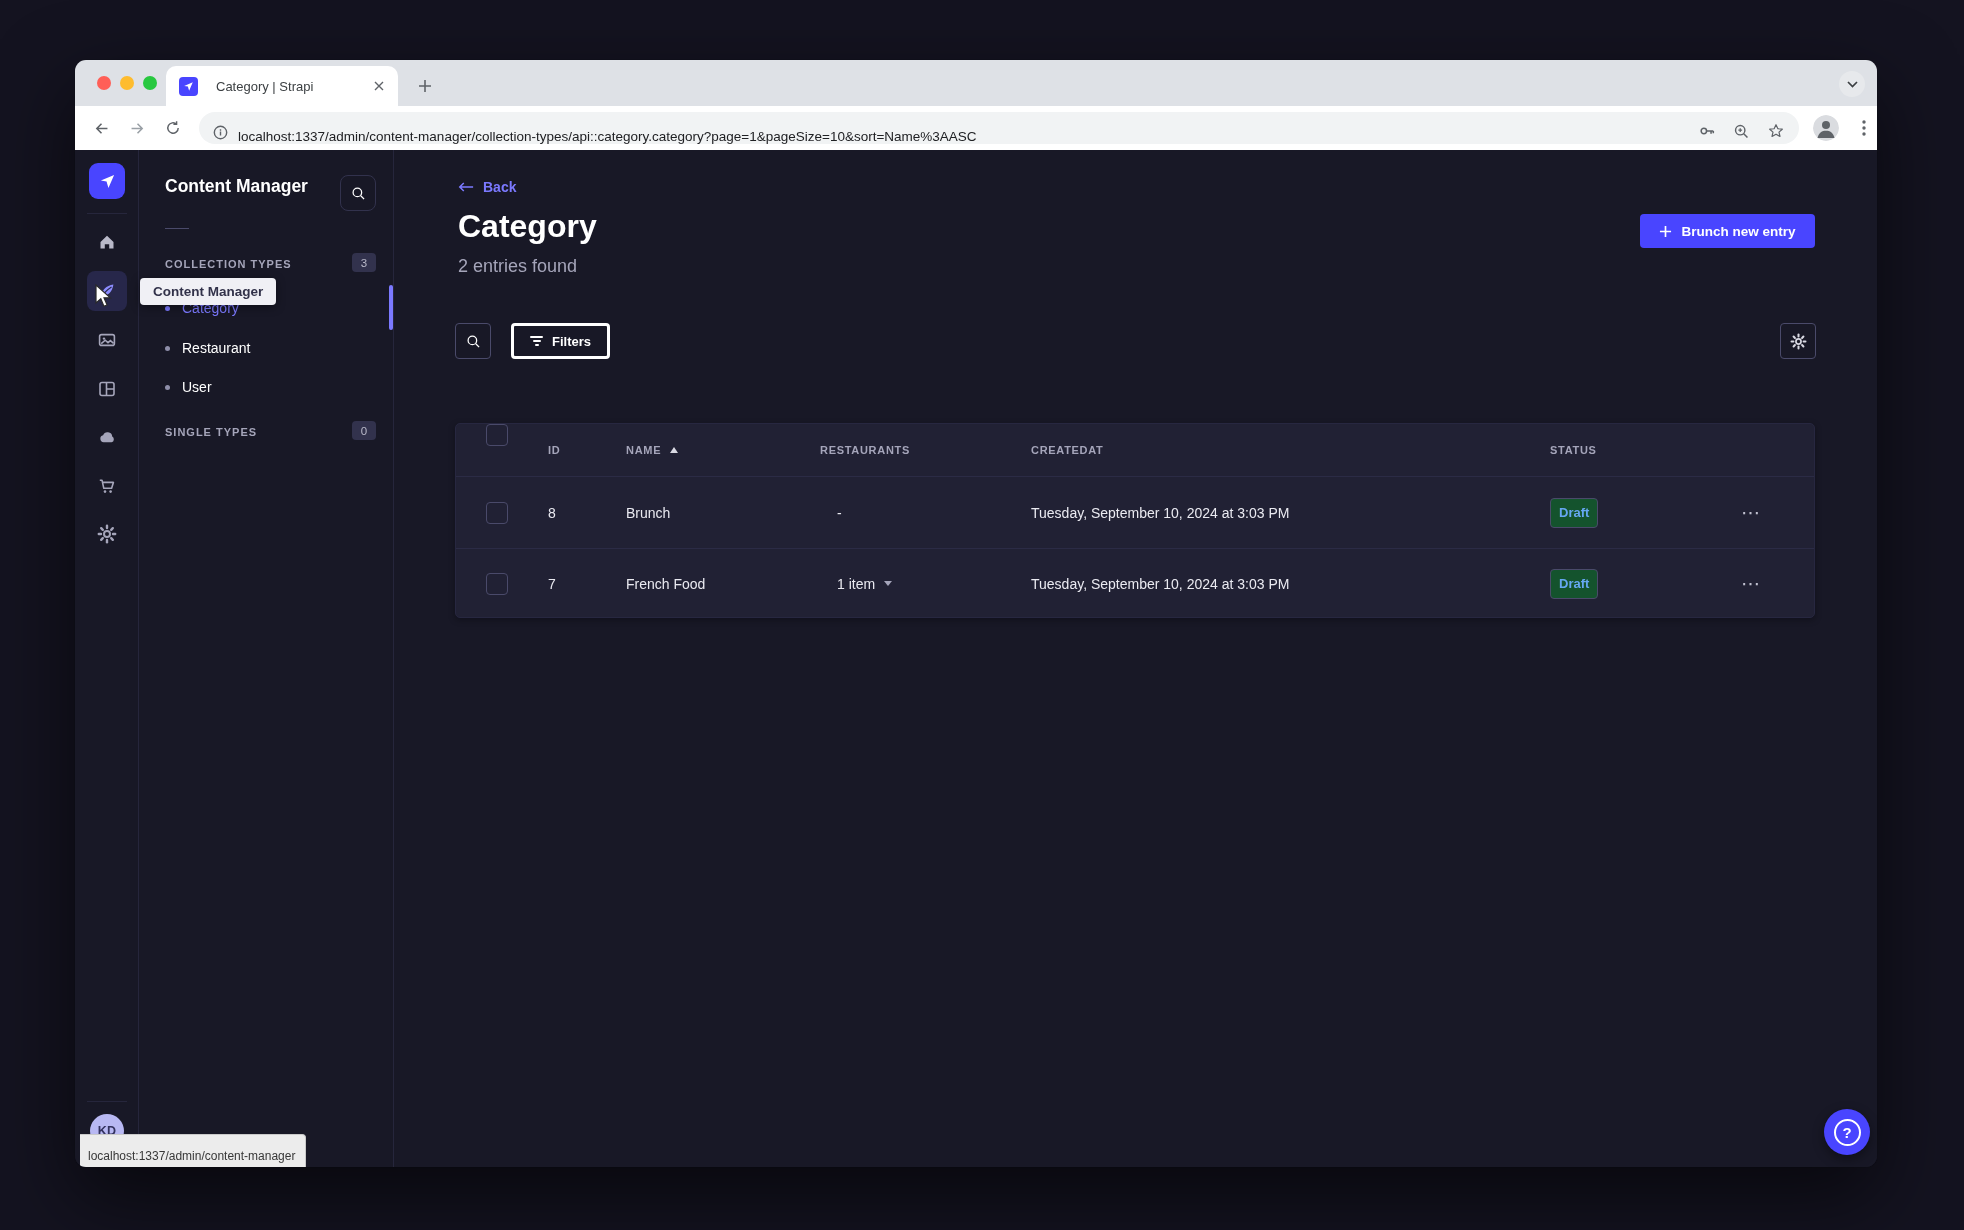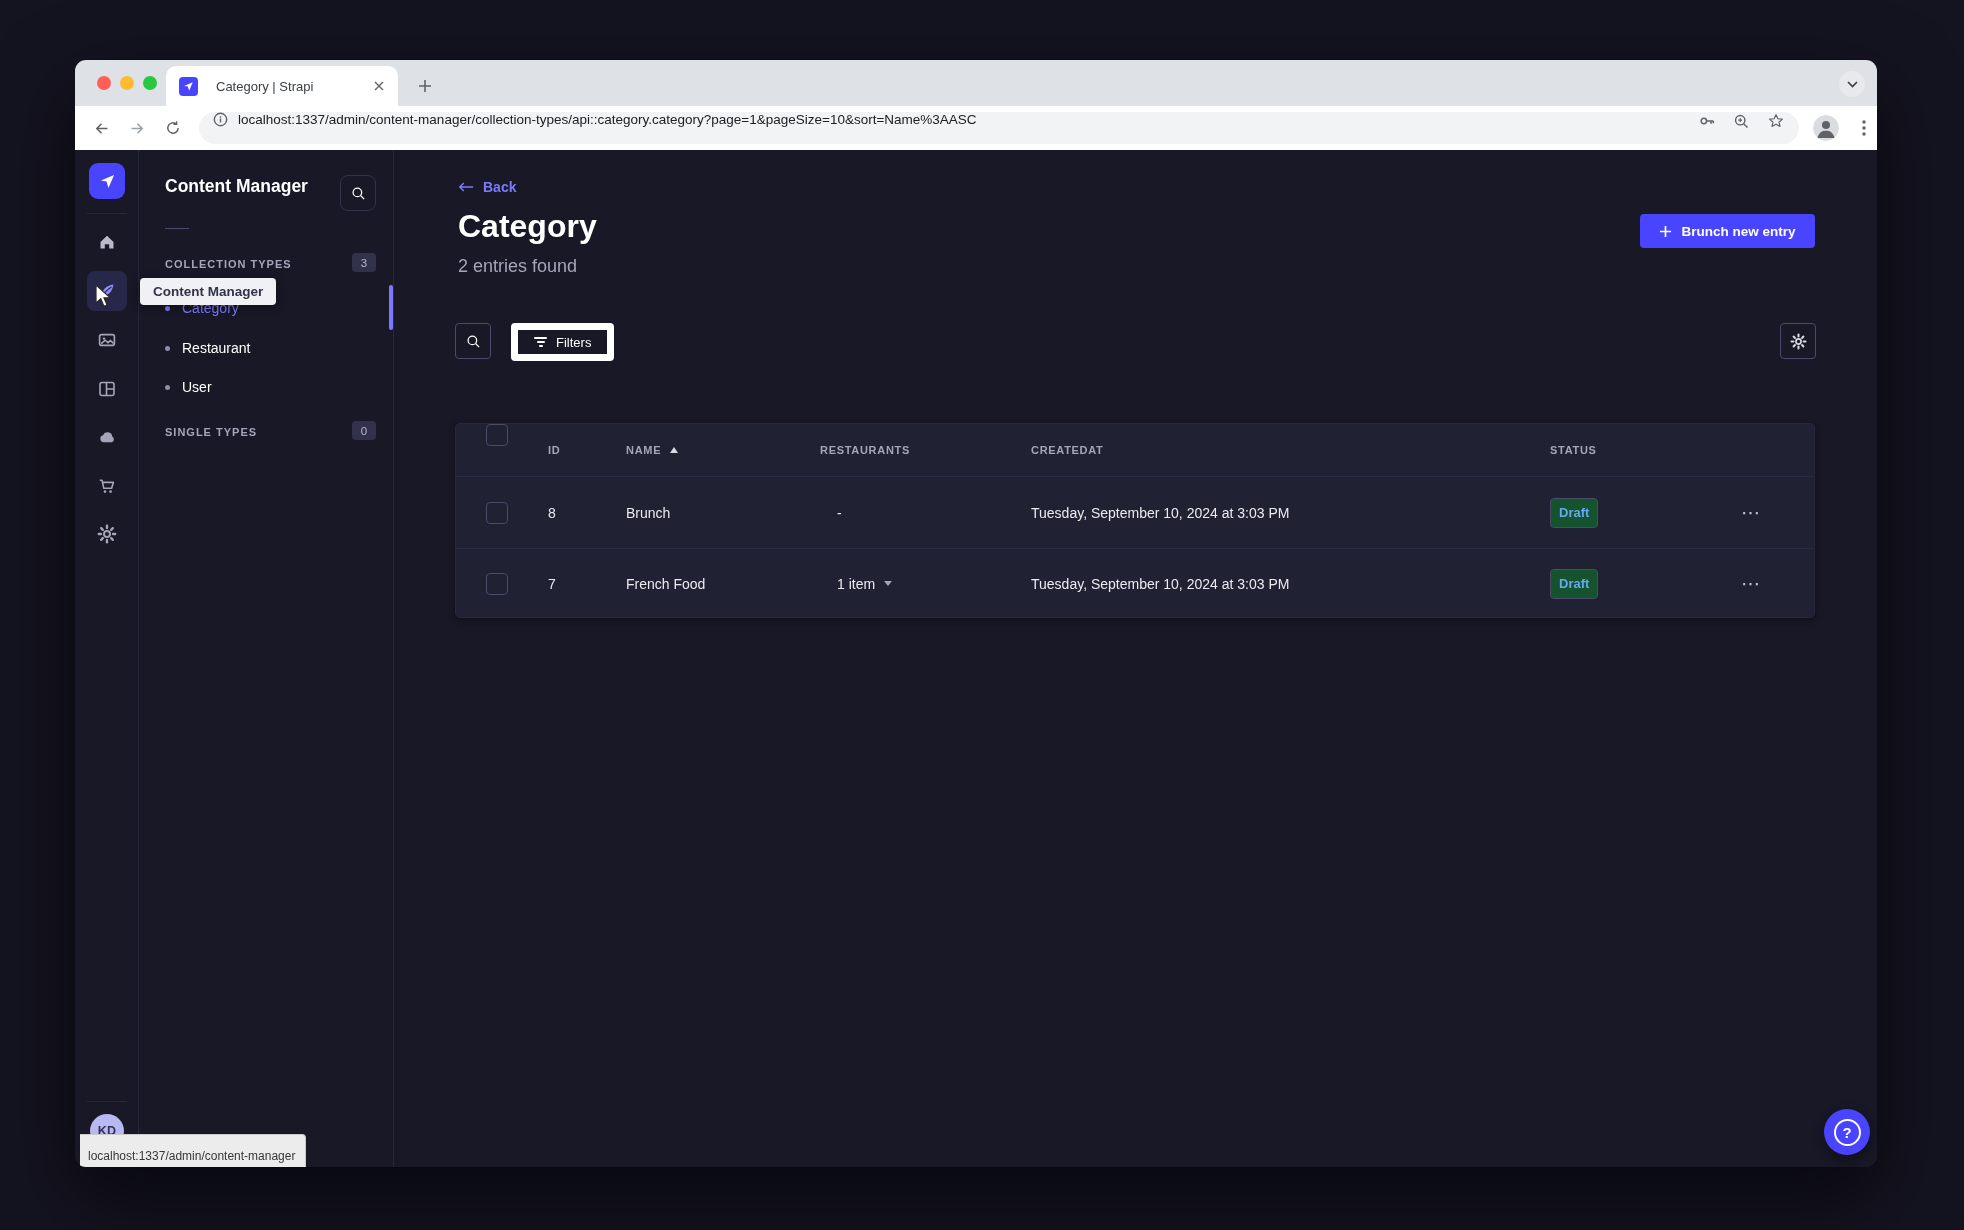--- a/index.html
+++ b/index.html
@@ -36,21 +36,21 @@
     background:#e7e9ec; display:flex; align-items:center; justify-content:center; }
 
   .toolbar {
     position:absolute; left:0; top:46px; width:100%; height:44px; background:#ffffff;
     display:flex; align-items:center;
   }
   .navbtn { width:28px; height:28px; display:flex; align-items:center; justify-content:center; border-radius:50%; flex:0 0 auto; }
   .navbtn.back{ margin-left:12px; } .navbtn.fwd{ margin-left:8px; } .navbtn.reload{ margin-left:8px; }
   .omnibox {
     margin-left:12px; width:1600px; height:32px; background:#f1f3f4; border-radius:16px;
-    display:flex; align-items:flex-start; padding:0 14px; gap:10px;
+    display:flex; align-items:flex-end; padding:0 14px; gap:10px;
   }
   .omni-url { font-size:13.5px; color:#202124; flex:1 1 auto; white-space:nowrap; overflow:hidden; }
   .omni-right { display:flex; gap:17px; align-items:center; }
   .chrome-avatar { width:26px; height:26px; border-radius:50%; overflow:hidden; margin-left:14px; flex:0 0 auto;}
   .chrome-menu { margin-left:13px; width:24px; height:24px; display:flex; align-items:center; justify-content:center; }
 
   
   .app {
     position:absolute; left:0; top:90px; width:1802px; height:1017px;
     background:#181826;
@@ -97,22 +97,22 @@
     color:#7b79ff; font-size:14px; font-weight:bold; }
   .page-title { position:absolute; left:383px; top:58px; font-size:32px; font-weight:bold; color:#ffffff; }
   .page-sub { position:absolute; left:383px; top:106px; font-size:18px; color:#a5a5ba; }
   .create-btn { position:absolute; left:1565px; top:64px; width:175px; height:34px;
     background:#4945ff; border-radius:4px; display:flex; align-items:center; justify-content:center; gap:9px;
     color:#ffffff; font-size:13.5px; font-weight:bold; }
 
   .iconbtn36 { position:absolute; width:36px; height:36px; border:1px solid #4a4a6a; border-radius:4px;
     display:flex; align-items:center; justify-content:center; }
   .filters-btn { position:absolute; left:436px; top:173px; height:36px; padding:12px 16px;
-    border:7px solid #ffffff; border-radius:4px; display:flex; align-items:center; gap:9px;
-    color:#ffffff; font-size:13px; font-weight:normal; }
+    border:3px solid #ffffff; border-radius:4px; display:flex; align-items:center; gap:9px;
+    color:#ffffff; font-size:13px; font-weight:bold; }
   .filter-glyph { display:flex; flex-direction:column; gap:2.5px; align-items:center; }
   .filter-glyph i { display:block; height:1.8px; background:#fff; border-radius:1px; }
   .filter-glyph i:nth-child(1){ width:13px; } .filter-glyph i:nth-child(2){ width:8px; } .filter-glyph i:nth-child(3){ width:4px; }
 
   .card {
     position:absolute; left:380px; top:236px; width:1360px; height:195px;
     background:#212134; border-radius:5px; border:1px solid #272740;
     box-shadow:0 2px 6px rgba(3,3,10,.35);
     margin-top:37px;
   }

